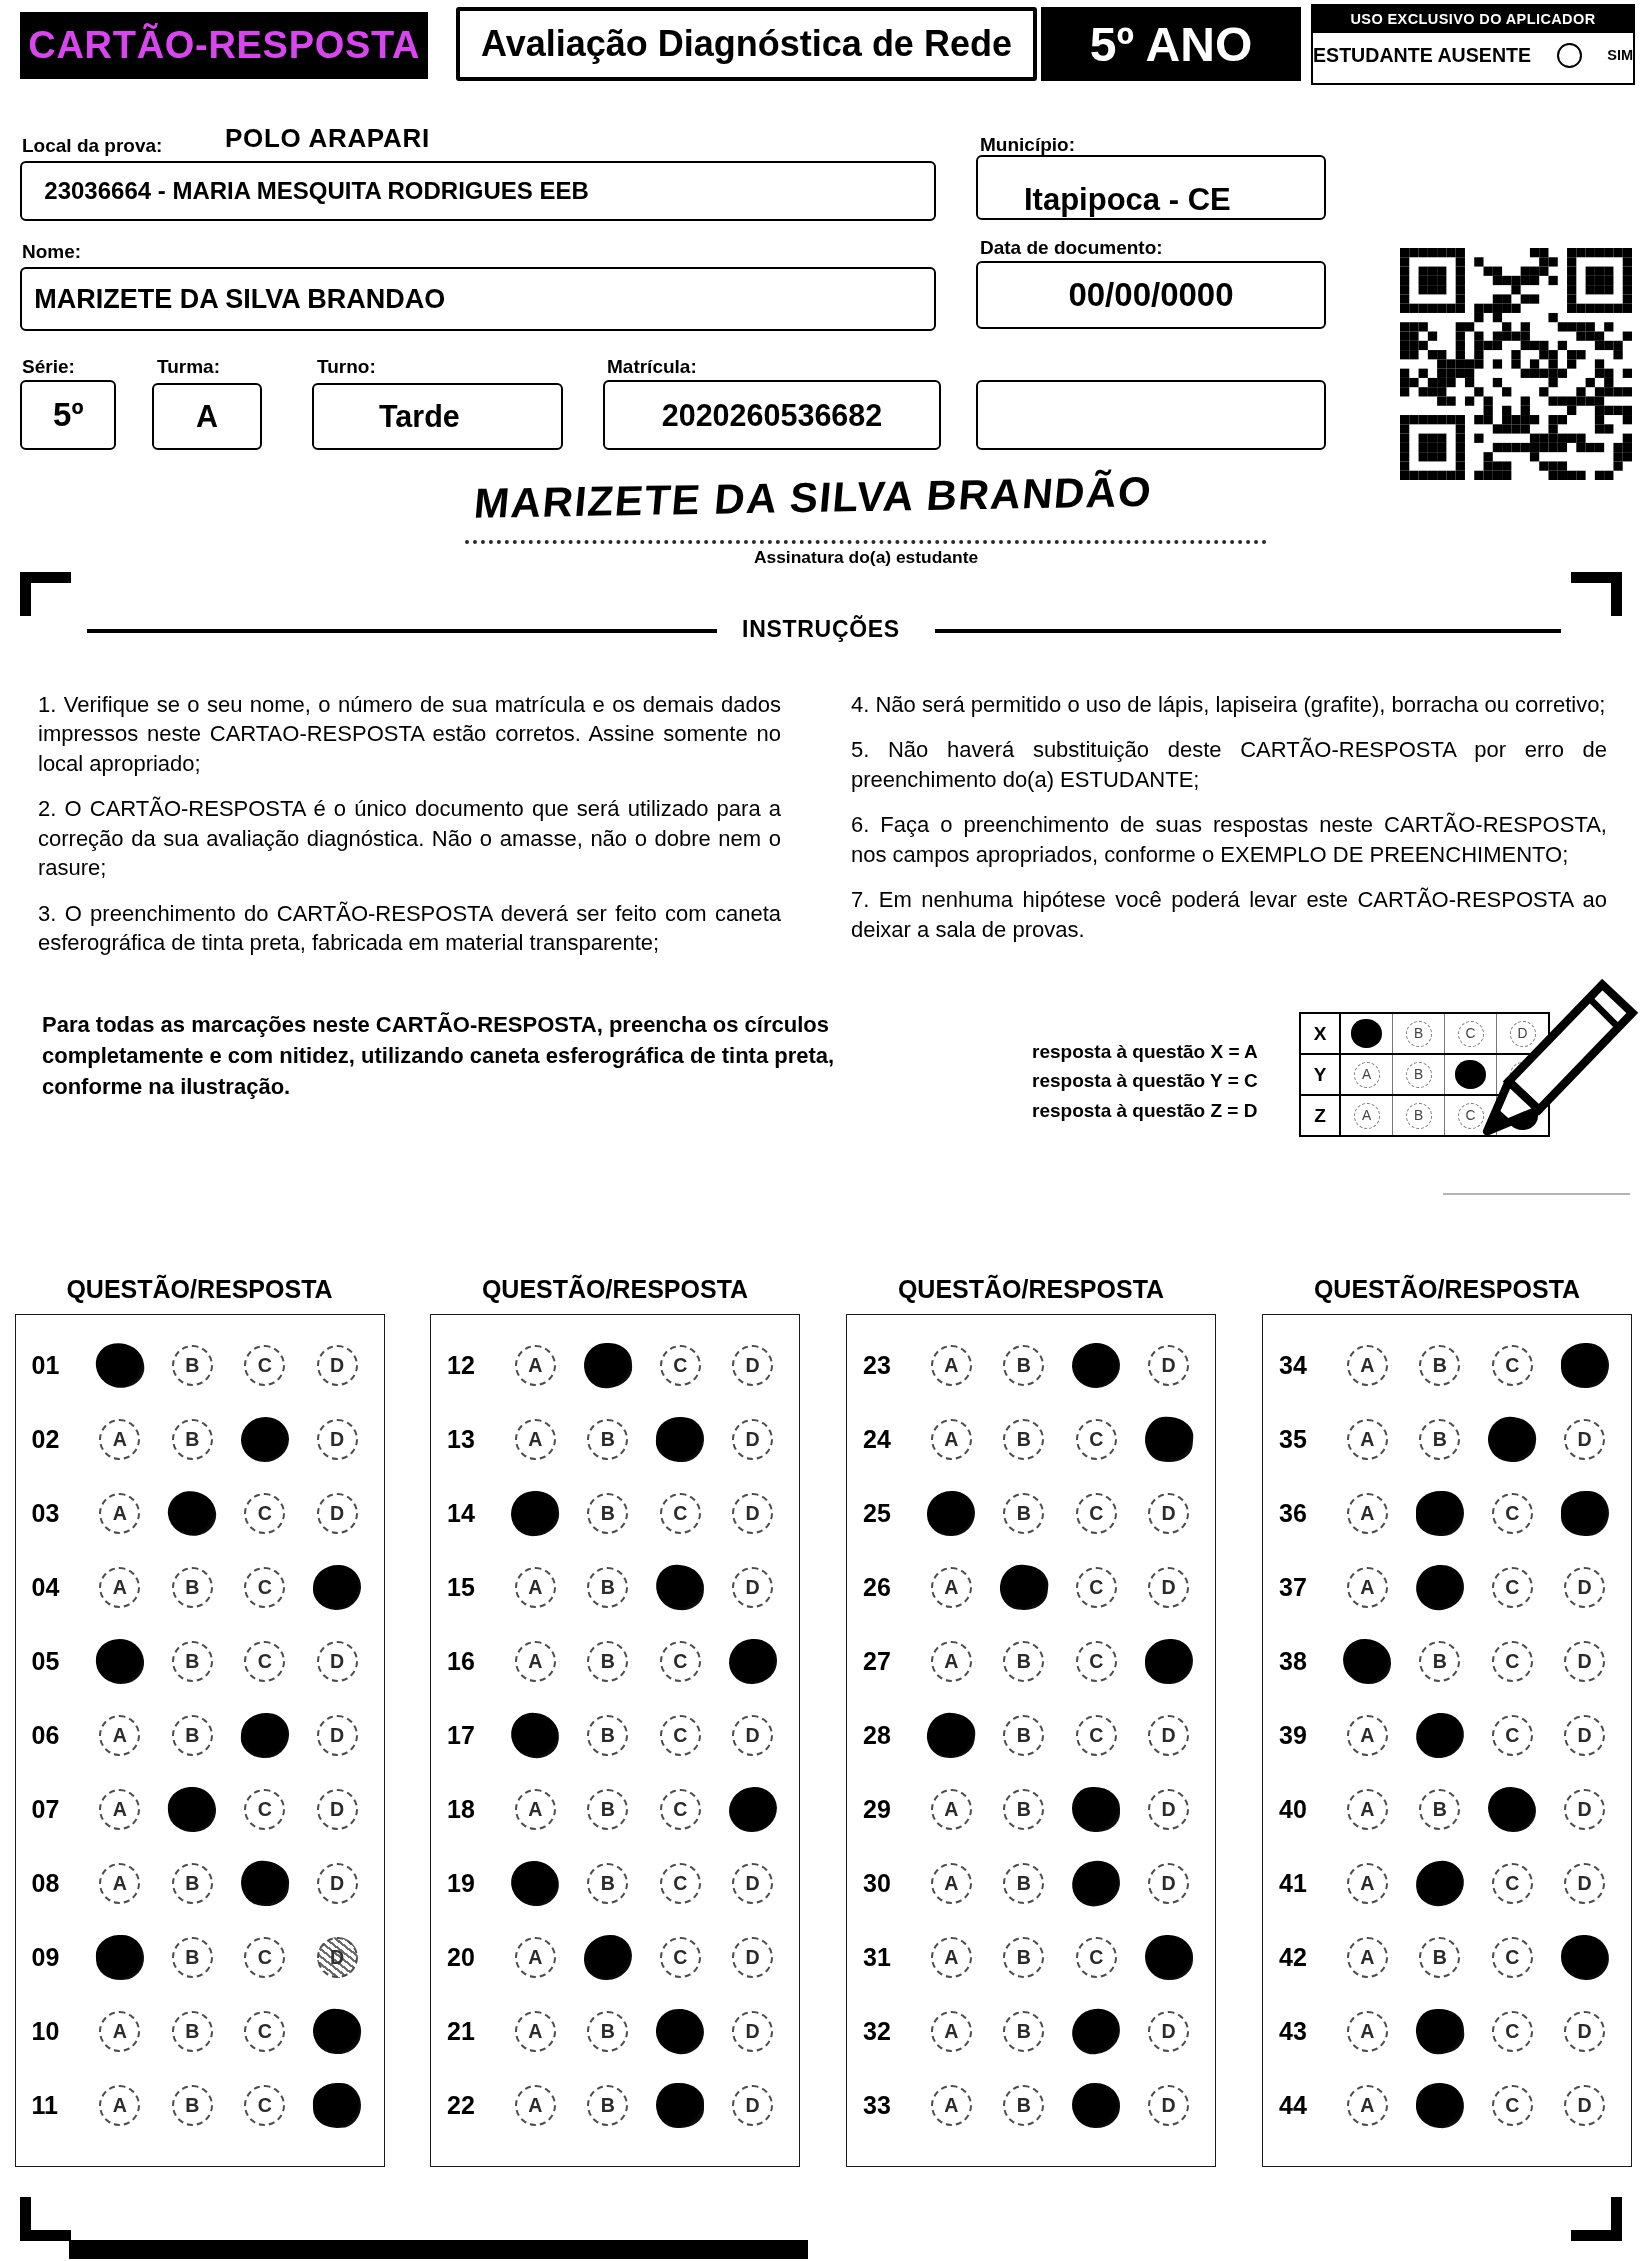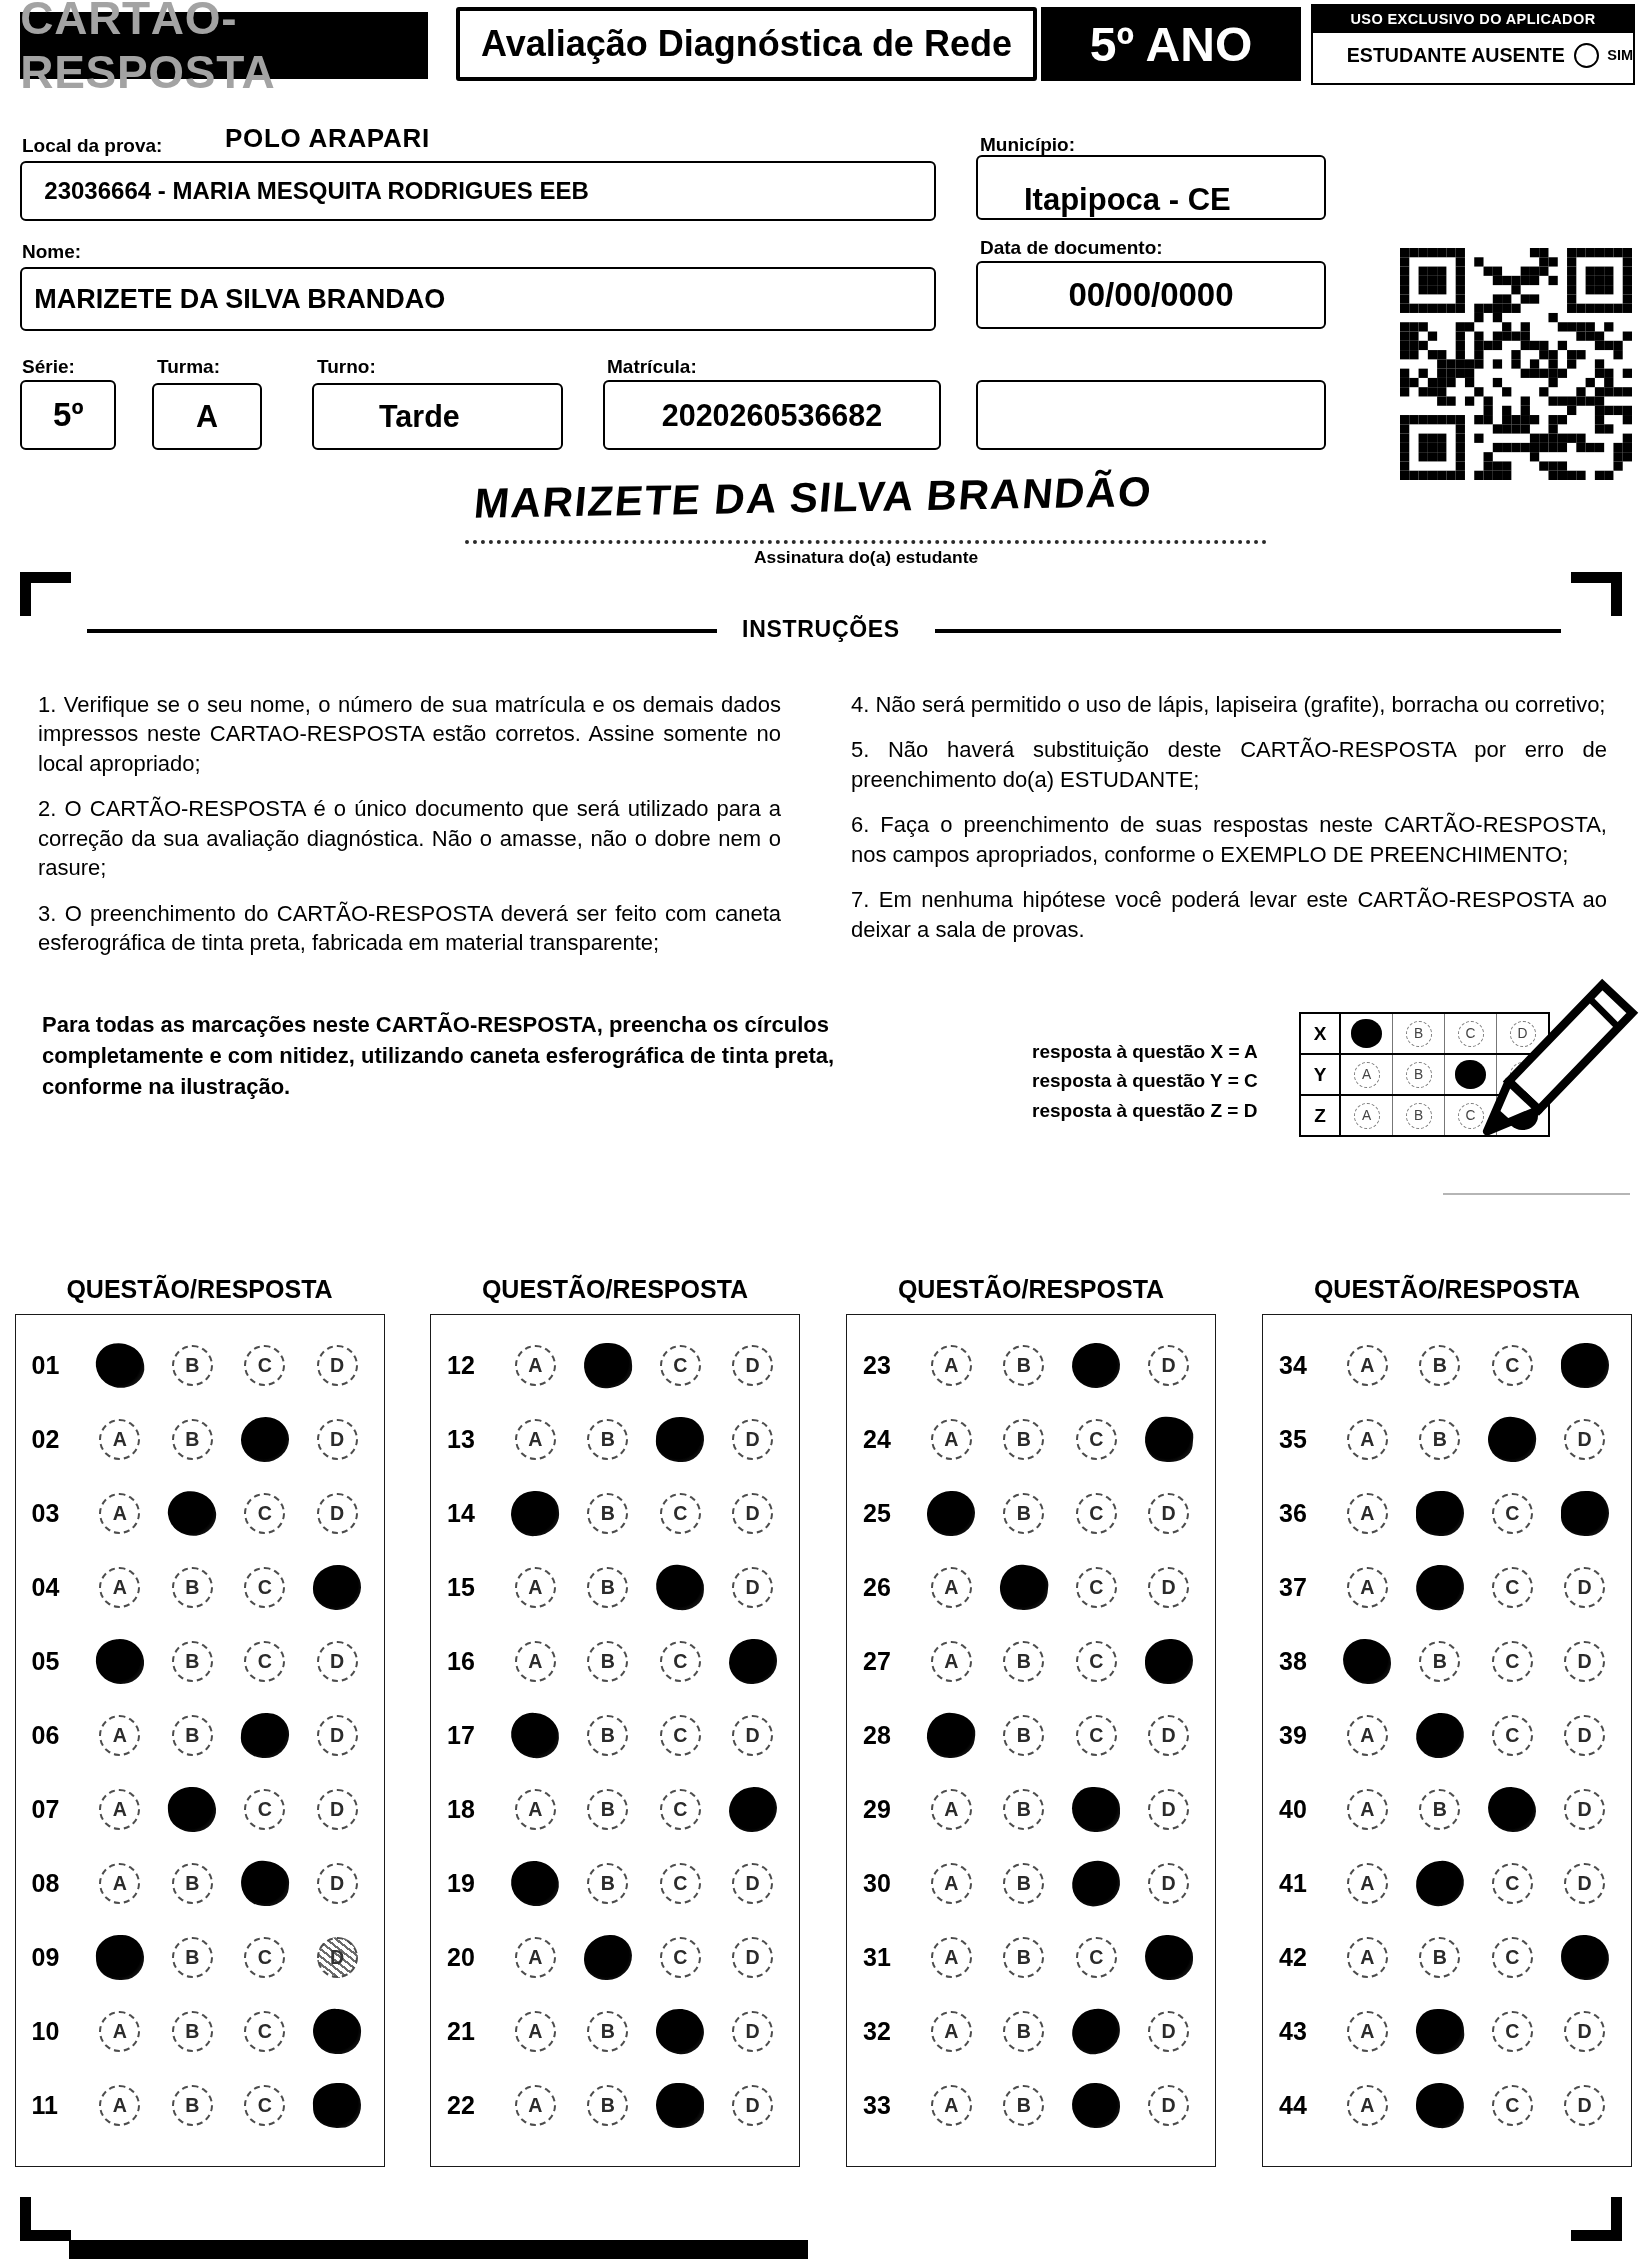--- a/index.html
+++ b/index.html
@@ -1,29 +1,29 @@
 <!DOCTYPE html>
 <html style="font-size:11.6px"><head>
 <meta charset="utf-8">
 <title>CARTÃO-RESPOSTA</title>
 <style>
   html,body{margin:0;padding:0;background:#e8e8e8;}
   .page{position:relative;width:1642px;height:2261px;background:#fff;margin:0 auto;
         font-family:"Liberation Sans",sans-serif;color:#000;overflow:hidden;}
 
   
-  .card-title{position:absolute;left:20.3px;top:11.6px;width:408px;height:67px;background:#000;color:#a3a3a3;
-    display:flex;align-items:center;justify-content:center;font-weight:bold;font-size:46px;letter-spacing:0.7px;}
+  .card-title{position:absolute;left:20.3px;top:11.6px;width:408px;height:67px;background:#000;color:#d946ef;
+    display:flex;align-items:center;justify-content:center;font-weight:bold;font-size:38px;letter-spacing:0.7px;}
   .exam-box{position:absolute;left:456px;top:7.3px;width:581px;height:74px;border:4.4px solid #000;border-radius:2.9px;
     background:#fff;display:flex;align-items:center;justify-content:center;font-weight:bold;font-size:36px;box-sizing:border-box;}
   .grade-box{position:absolute;left:1041px;top:7.3px;width:260px;height:74px;background:#000;color:#fff;
     display:flex;align-items:center;justify-content:center;font-weight:bold;font-size:48px;}
   .applicator{position:absolute;left:1311px;top:4.4px;width:324px;height:81px;border:2.2px solid #000;box-sizing:border-box;background:#fff;}
   .applicator-bar{background:#000;color:#fff;font-weight:bold;font-size:14.5px;text-align:center;padding:5.1px 0;letter-spacing:0.4px;}
-  .absent-row{display:flex;align-items:center;justify-content:flex-end;gap:8.7px;padding-top:10.2px;font-weight:bold;font-size:19.6px;}
+  .absent-row{display:flex;align-items:center;justify-content:space-between;gap:8.7px;padding-top:10.2px;font-weight:bold;font-size:19.6px;}
   .absent-circle{display:inline-block;width:25px;height:25px;border:2.9px solid #000;border-radius:50%;box-sizing:border-box;}
   .absent-sim{font-weight:bold;font-size:14.5px;}
 
   
   .flabel{position:absolute;font-weight:bold;font-size:19px;}
   .fvalue-inline{position:absolute;font-weight:bold;font-size:26px;letter-spacing:0.7px;}
   .fbox{position:absolute;border:2.9px solid #000;border-radius:5.8px;box-sizing:border-box;background:#fff;
         display:flex;align-items:center;font-weight:bold;}
   .school-box{left:20.3px;top:161px;width:916px;height:60px;font-size:24px;padding-left:22px;}
   .municipio-box{left:976px;top:155px;width:350px;height:65px;font-size:31px;padding-left:46px;align-items:flex-end;}

